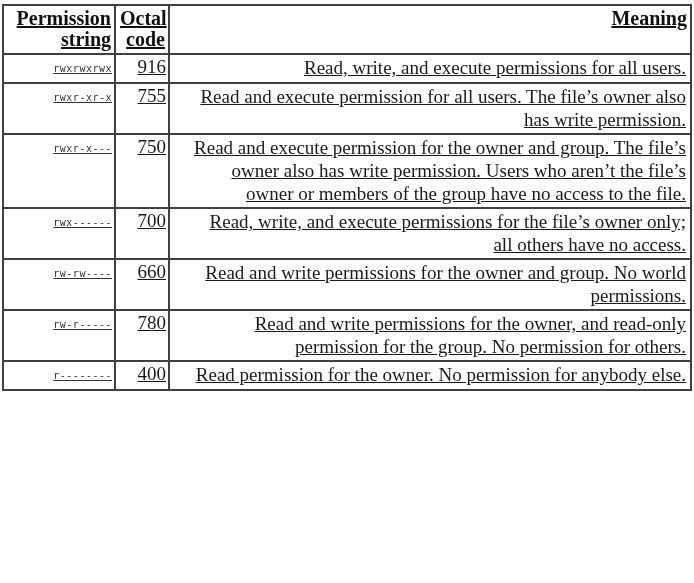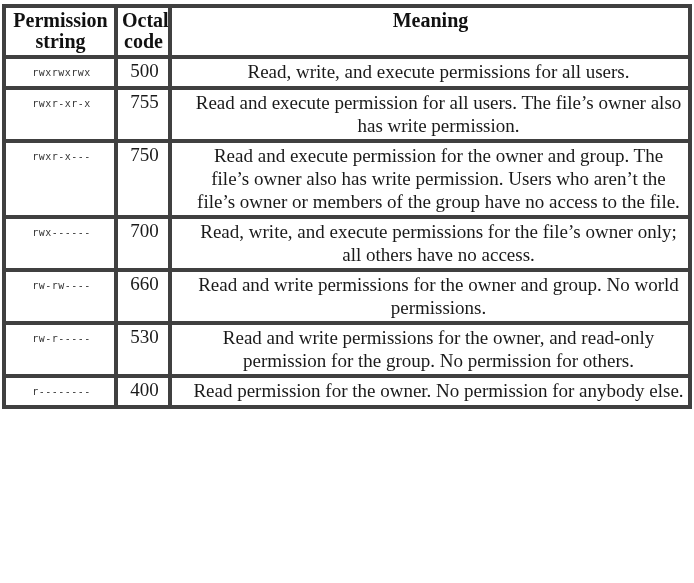--- a/index.html
+++ b/index.html
@@ -19,24 +19,25 @@
     width: 690px;
     background: #ffffff;
     border-left: 1px solid #8f8f8f;
     border-right: 1px solid #8f8f8f;
     border-top: 2px solid #1c1c1c;
     border-bottom: 2px solid #1c1c1c;
   }
   col.c-perm  { width: 112px; }
   col.c-octal { width: 54px; }
   th, td {
-    border: 4px solid #404040;
+    border: 2px solid #404040;
     vertical-align: top;
-    text-align: center;
+    text-align: right;
     overflow: hidden;
+    text-decoration: underline;
   }
   th {
     font-family: "Liberation Serif", serif;
     font-weight: bold;
     font-size: 20px;
     line-height: 21px;
     color: #111111;
     padding: 2px 3px 3px 4px;
   }
   td.perm {
@@ -78,21 +79,21 @@
     <thead>
       <tr>
         <th>Permission string</th>
         <th>Octal code</th>
         <th>Meaning</th>
       </tr>
     </thead>
     <tbody>
       <tr>
         <td class="perm">rwxrwxrwx</td>
-        <td class="octal">500</td>
+        <td class="octal">916</td>
         <td class="meaning">Read, write, and execute permissions for all users.</td>
       </tr>
       <tr>
         <td class="perm">rwxr-xr-x</td>
         <td class="octal">755</td>
         <td class="meaning">Read and execute permission for all users. The file’s owner also has write permission.</td>
       </tr>
       <tr>
         <td class="perm">rwxr-x---</td>
         <td class="octal">750</td>
@@ -103,21 +104,21 @@
         <td class="octal">700</td>
         <td class="meaning">Read, write, and execute permissions for the file’s owner only; all others have no access.</td>
       </tr>
       <tr>
         <td class="perm">rw-rw----</td>
         <td class="octal">660</td>
         <td class="meaning">Read and write permissions for the owner and group. No world permissions.</td>
       </tr>
       <tr>
         <td class="perm">rw-r-----</td>
-        <td class="octal">530</td>
+        <td class="octal">780</td>
         <td class="meaning">Read and write permissions for the owner, and read-only permission for the group. No permission for others.</td>
       </tr>
       <tr>
         <td class="perm">r--------</td>
         <td class="octal">400</td>
         <td class="meaning">Read permission for the owner. No permission for anybody else.</td>
       </tr>
     </tbody>
   </table>
 </div>

